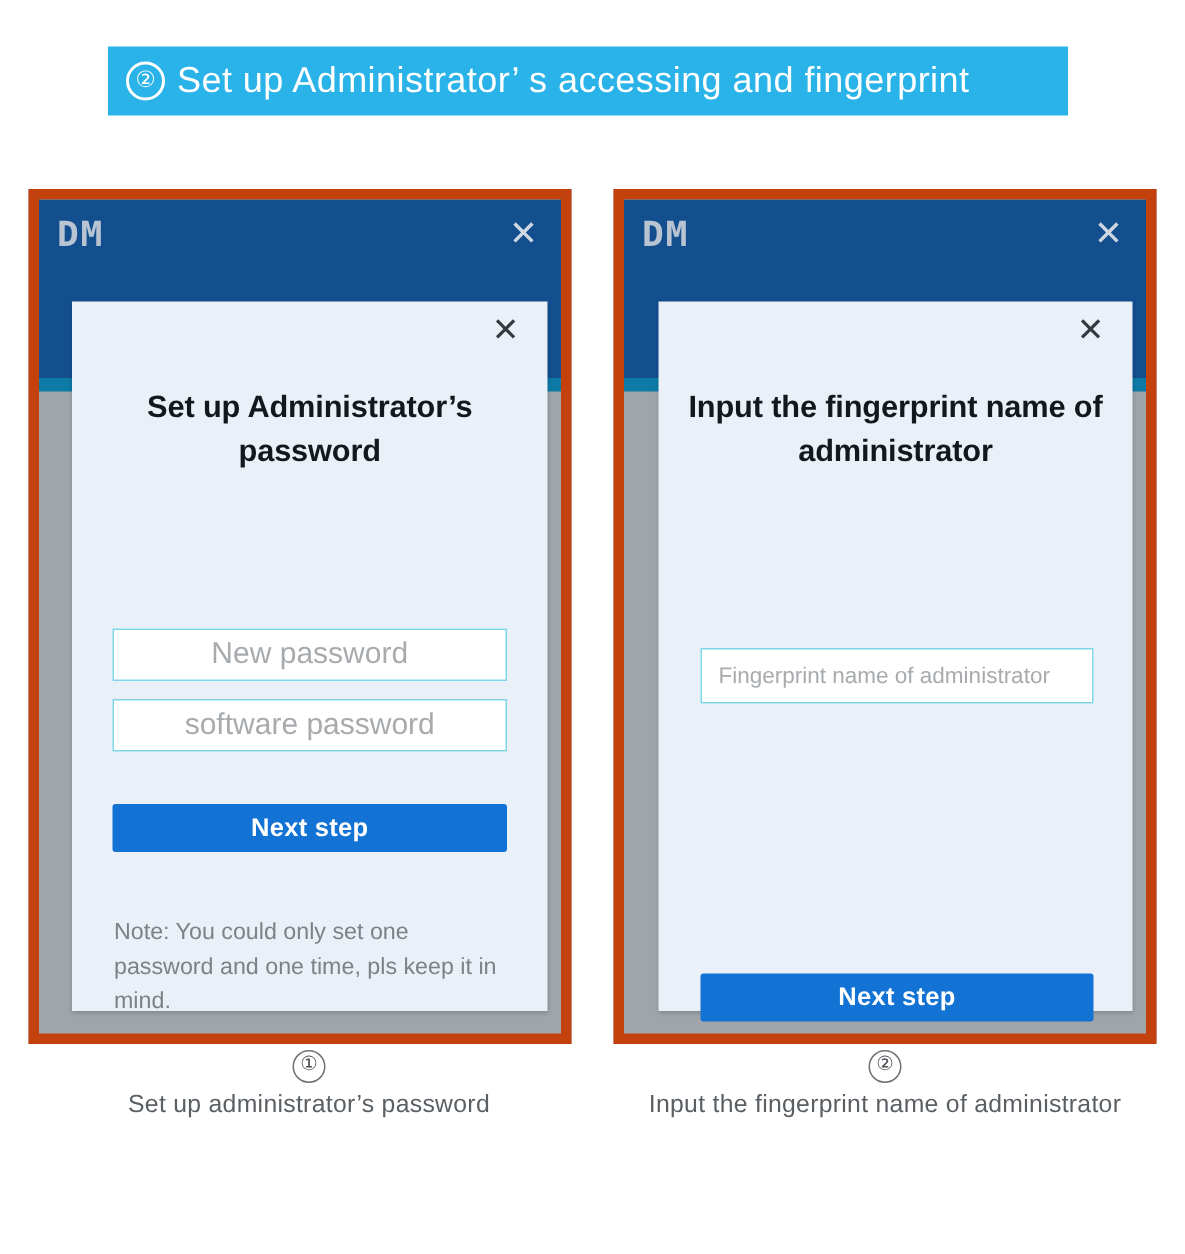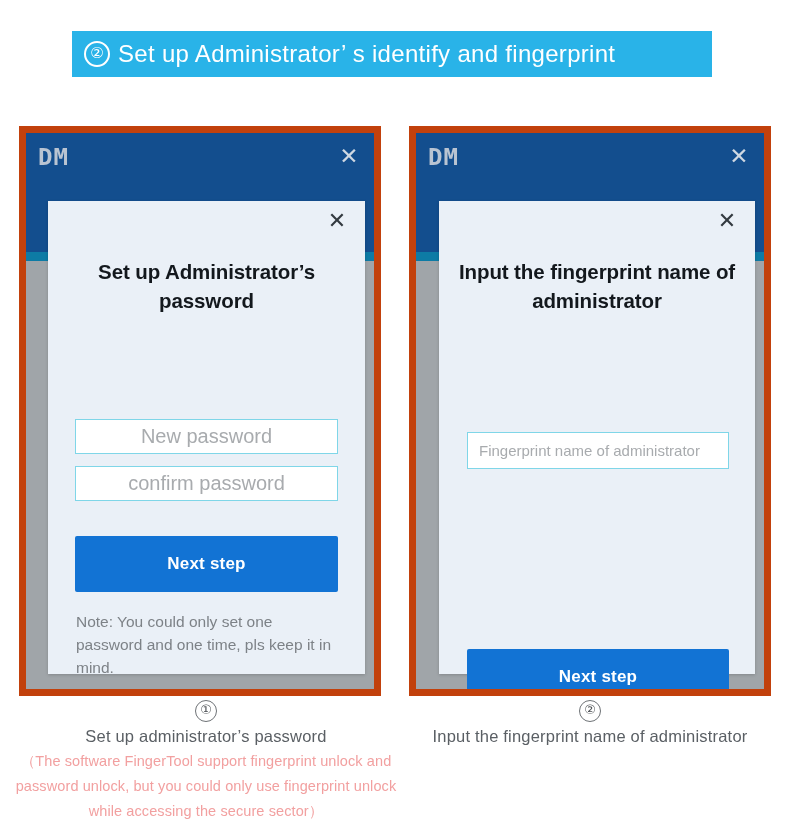--- a/index.html
+++ b/index.html
@@ -183,21 +183,21 @@
     top: 231px;
     justify-content: flex-start;
     padding-left: 11px;
   }
   .win.right .field.single .ph { font-size: 15px; }
 
   .btn {
     position: absolute;
     left: 27px;
     width: 263px;
-    height: 56px;
+    height: 32px;
     background: #1273d4;
     border: none;
     border-radius: 2px;
     color: #ffffff;
     font-size: 17px;
     font-weight: bold;
     letter-spacing: 0.2px;
     cursor: pointer;
     font-family: "Liberation Sans", sans-serif;
   }
@@ -264,41 +264,41 @@
     margin-top: 1px;
     font-family: "Liberation Sans", sans-serif;
   }
 </style>
 </head>
 <body>
 
 <div class="banner-wrap">
   <div class="banner">
     <span class="banner-num">②</span>
-    <span class="banner-text">Set up  Administrator’  s  identify and fingerprint</span>
+    <span class="banner-text">Set up  Administrator’  s  accessing and fingerprint</span>
   </div>
 </div>
 
 <div class="windows">
 
   <div class="win left">
     <div class="win-titlebar"></div>
     <div class="win-accent"></div>
     <div class="win-logo">DM</div>
     <div class="win-close">✕</div>
 
     <div class="dialog">
       <div class="dialog-close">✕</div>
       <div class="dialog-title">Set up  Administrator’s password</div>
 
       <div class="field f1">
         <span class="ph">New password</span>
       </div>
       <div class="field f2">
-        <span class="ph">confirm password</span>
+        <span class="ph">software password</span>
       </div>
 
       <button class="btn">Next step</button>
 
       <div class="note">Note: You could only set one password and one time, pls keep it in mind.</div>
     </div>
   </div>
 
   <div class="win right">
     <div class="win-titlebar"></div>
@@ -318,21 +318,20 @@
     </div>
   </div>
 
 </div>
 
 <div class="captions">
 
   <div class="caption left">
     <div class="cap-num">①</div>
     <div class="cap-title">Set up  administrator’s  password</div>
-    <div class="cap-sub">（The software FingerTool support fingerprint unlock and password unlock, but you could only use fingerprint unlock while accessing the secure sector）</div>
   </div>
 
   <div class="caption right">
     <div class="cap-num">②</div>
     <div class="cap-title">Input the  fingerprint name of administrator</div>
   </div>
 
 </div>
 
 </body></html>

